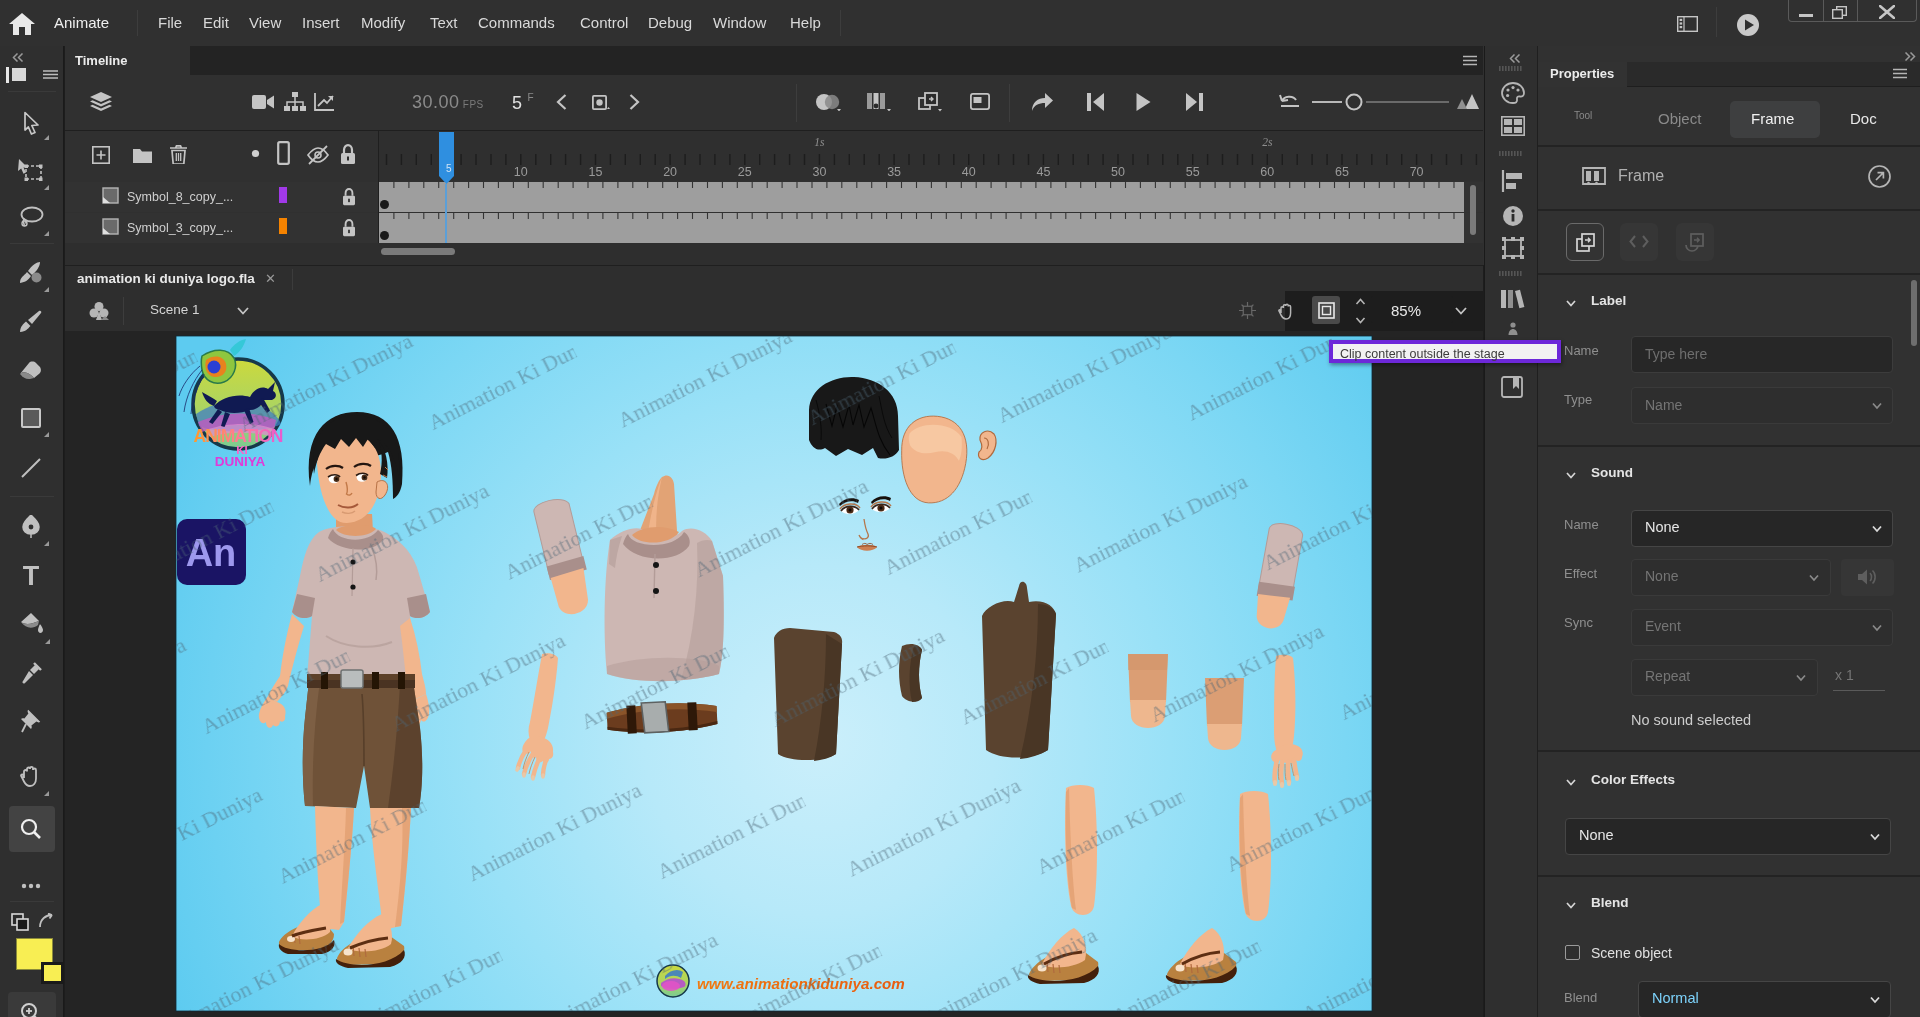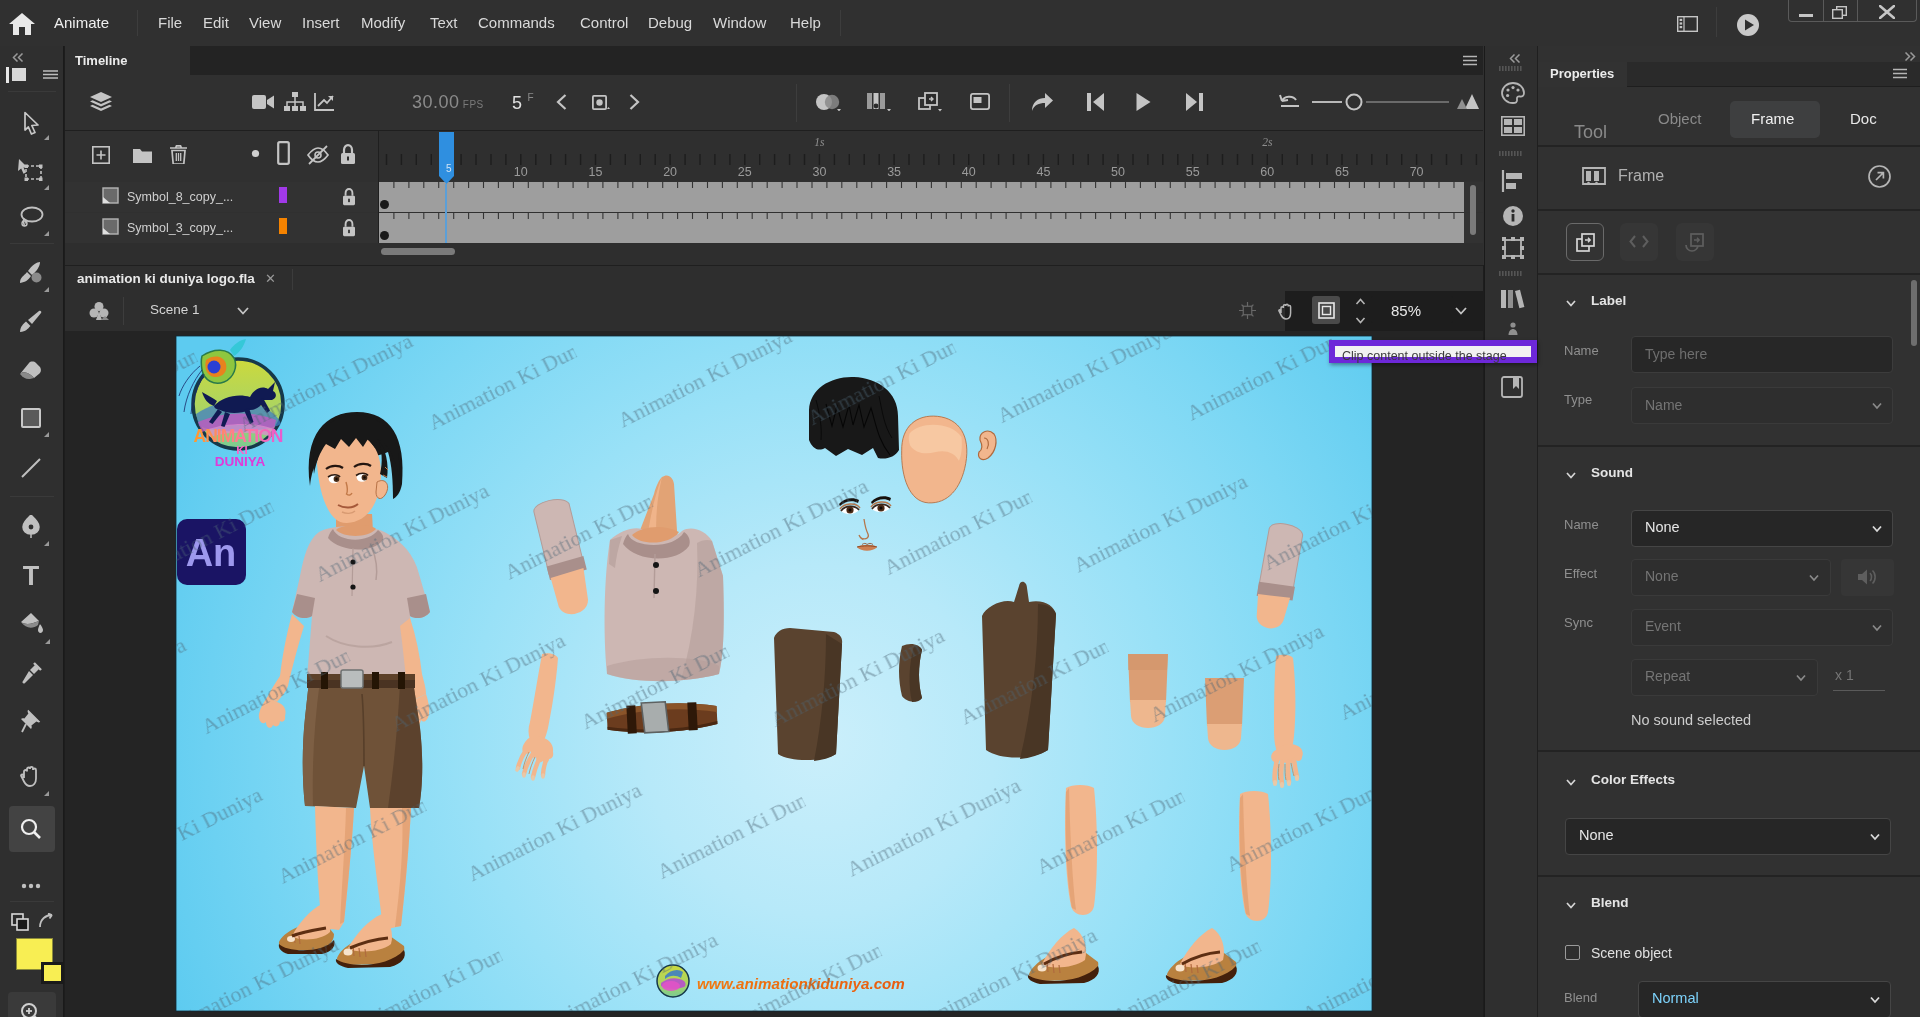--- a/index.html
+++ b/index.html
@@ -966,21 +966,21 @@
  <path d="M485 647 C492 641 502 641 508 645 C510 647 510 650 508 651 C500 654 490 653 485 650 Z" fill="#b65cc2"></path>
  <path d="M489 640 C494 634 502 632 507 636 L505 642 C500 639 494 639 489 643 Z" fill="#3f7ec4" opacity="0.9"></path>
  <ellipse cx="495" cy="650" rx="9" ry="5" fill="#e153c6" opacity="0.9"></ellipse>
  <text x="521" y="653" font-size="15.2" font-weight="bold" fill="url(#urlg)" font-family="Liberation Sans" font-style="italic">www.animationkiduniya.com</text>
 </g>
 
 </g>
 <rect x="111" y="5" width="1196" height="675" fill="url(#wm)"></rect>
 </svg>
   </div>
-  <div id="tooltip" class="abs" style="left:1329px;top:340px;width:208px;height:23px;background:#f2f2f2;border:6px solid #6d28d9;box-shadow:1px 2px 4px rgba(0,0,0,0.4);z-index:60">
+  <div id="tooltip" class="abs" style="left:1329px;top:340px;width:232px;height:23px;background:#f2f2f2;border:4px solid #6d28d9;box-shadow:1px 2px 4px rgba(0,0,0,0.4);z-index:60">
     <div class="abs" style="left:7px;top:3px;font-size:12.5px;color:#3c3c3c;white-space:nowrap">Clip content outside the stage</div>
   </div>
   <div id="rightstrip">
     <svg class="abs" style="left:24px;top:8px" width="12" height="9" viewBox="0 0 12 9">
         <path d="M5.5 0.5 L1.5 4.5 L5.5 8.5 M10.5 0.5 L6.5 4.5 L10.5 8.5" stroke="#9a9a9a" stroke-width="1.5" fill="none"></path>
       </svg>
     <svg class="abs" style="left:14px;top:20px" width="26" height="6" viewBox="0 0 26 6">
         <g fill="#555">
           <rect x="0" y="0" width="1.6" height="5"></rect>
           <rect x="3" y="0" width="1.6" height="5"></rect>
@@ -1072,21 +1072,21 @@
         <path d="M1.5 0.5 L5.5 4.5 L1.5 8.5 M6.5 0.5 L10.5 4.5 L6.5 8.5" stroke="#9a9a9a" stroke-width="1.5" fill="none"></path>
       </svg>
     <div class="abs" style="left:0;top:16px;width:383px;height:25px;background:#2a2a2a;border-bottom:1px solid #1e1e1e"></div>
     <div class="abs" style="left:0;top:16px;width:89px;height:25px;background:#323232"></div>
     <div class="abs" style="left:12px;top:20px;font-size:13px;font-weight:bold;color:#ececec">Properties</div>
     <svg class="abs" style="left:355px;top:22px" width="14" height="11" viewBox="0 0 14 11">
         <path d="M0 1.5 H14 M0 5.5 H14 M0 9.5 H14" stroke="#b5b5b5" stroke-width="1.6"></path>
       </svg>
 
     <div class="abs" style="left:192px;top:55px;width:90px;height:37px;background:#3e3f40;border-radius:5px"></div>
-    <div class="abs" style="left:36px;top:76px;font-size:18px;color:#8a8a8a">Tool</div>
+    <div class="abs" style="left:36px;top:64px;font-size:10px;color:#8a8a8a">Tool</div>
     <div class="abs" style="left:120px;top:64px;font-size:15px;color:#8a8a8a">Object</div>
     <div class="abs" style="left:213px;top:64px;font-size:15px;color:#f0f0f0">Frame</div>
     <div class="abs" style="left:312px;top:64px;font-size:15px;color:#e8e8e8">Doc</div>
     <div class="sep" style="left:0;top:99px;width:383px;height:2px"></div>
 
     <svg class="abs" style="left:44px;top:120px" width="24" height="20" viewBox="0 0 24 20">
         <path d="M1 1 V19 M23 1 V19 M1 2 H23 M1 18 H23" stroke="#b5b5b5" stroke-width="1.8"></path>
         <rect x="4" y="5" width="5" height="10" fill="#b5b5b5"></rect>
         <rect x="12" y="5" width="5" height="10" fill="#b5b5b5"></rect>
         <circle cx="6.5" cy="17" r="1.3" fill="#b5b5b5"></circle>

